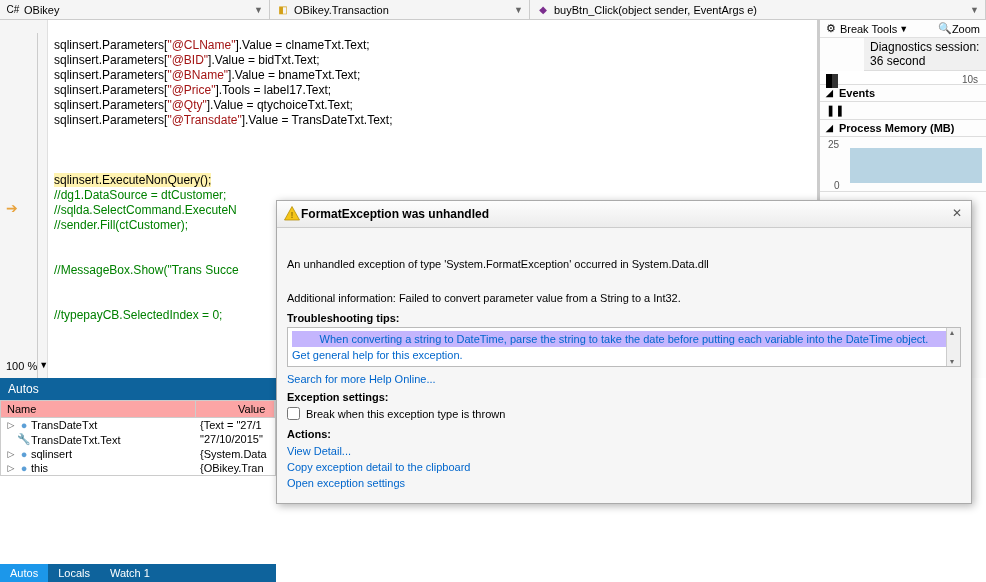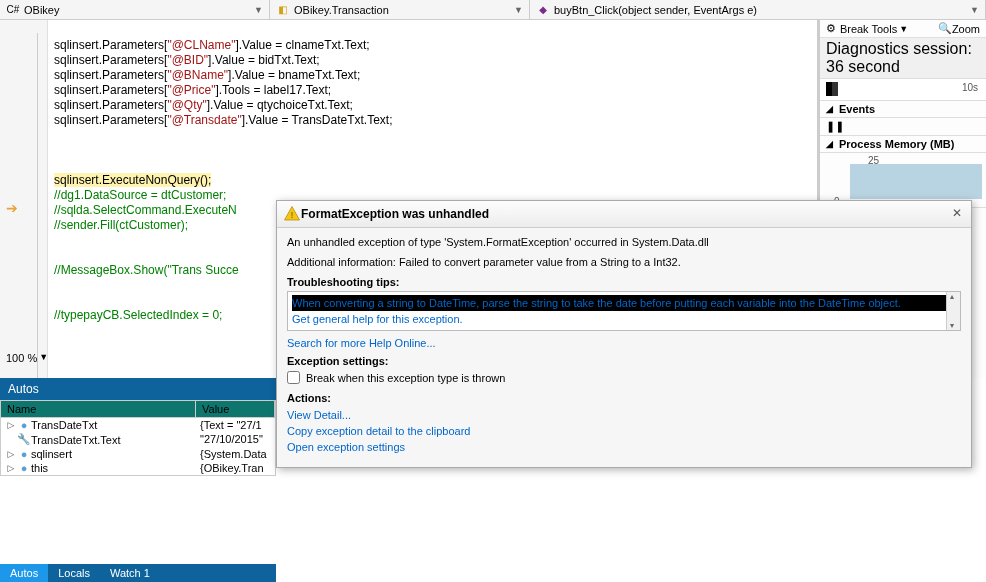--- a/index.html
+++ b/index.html
@@ -21,62 +21,62 @@
 .gutter .line { position: absolute; left: 1px; top: 10px; bottom: 0; width: 1px; background: #ccc; }
 
 .code { position: absolute; left: 54px; top: 3px; font-family: Consolas, monospace; font-size: 12px; line-height: 15px; white-space: pre; }
 .code .str { color: #a31515; }
 .code .cmt { color: #008000; }
 .code .hl { background: #fff3b0; }
 
 .right-pane { width: 168px; background: #fdfdfd; border-left: 2px solid #ccc; }
 .rp-row { display: flex; align-items: center; padding: 2px 6px; border-bottom: 1px solid #e0e0e0; font-size: 11px; }
 .rp-gear { margin-right: 4px; }
-.rp-hdr { padding: 2px 6px; font-size: 16px; background:#f0f0f0; border-bottom: 1px solid #ddd;}
+.rp-hdr { padding: 2px 6px; font-size: 12px; background:#f0f0f0; border-bottom: 1px solid #ddd; margin-left: 44px;}
 .rp-chart { height: 55px; position: relative; border-bottom: 1px solid #ddd; }
 .rp-chart .area { position: absolute; left: 30px; right: 4px; bottom: 8px; height: 35px; background: #b8d4e3; }
-.rp-chart .label25 { position:absolute; left:8px; top:2px; font-size:10px; color:#555;margin-left:40px;}
+.rp-chart .label25 { position:absolute; left:8px; top:2px; font-size:10px; color:#555;}
 .rp-chart .label0 { position:absolute; left:14px; bottom:0; font-size:10px; color:#555;}
-.timeline { height:22px; position:relative; background:#fff; border-bottom:1px solid #ddd;}
+.timeline { height:14px; position:relative; background:#fff; border-bottom:1px solid #ddd;}
 .timeline .mark{position:absolute;left:6px;top:3px;width:6px;height:14px;background:#000;}
 .timeline .mark2{position:absolute;left:12px;top:3px;width:6px;height:14px;background:#333;}
 .timeline .ten{position:absolute;right:8px;top:3px;font-size:10px;color:#555;}
 .rp-sec { display:flex; align-items:center; padding:2px 6px; font-size:11px; font-weight:bold; border-bottom:1px solid #ddd;}
 .rp-sec .tri{ font-size:9px; margin-right:6px;}
 .pausebx{display:flex;align-items:center;padding:2px 6px;border-bottom:1px solid #ddd;}
 
-.zoom { position: absolute; left: 6px; top: 352px; font-size: 11px; display: flex; }
+.zoom { position: absolute; left: 6px; top: 360px; font-size: 11px; display: flex; }
 
 .autos-hdr { background: #0e639c; color: #fff; padding: 4px 8px; font-size: 12px; }
 .autos-grid { border: 1px solid #ccc; }
-.autos-grid .cols { display: flex; background: #0f766e; border-bottom: 1px solid #ccc; }
+.autos-grid .cols { display: flex; background: #fca5a5; border-bottom: 1px solid #ccc; gap: 36px; }
 .autos-grid .cols div { padding: 2px 6px; font-size: 11px; border-right: 1px solid #ccc; }
 .autos-grid .cols div:first-child { width: 195px; }
 .autos-grid .cols div:nth-child(2) { flex: 1; }
 .autos-grid .row { display: flex; font-size: 11px; }
 .autos-grid .row .c1 { width: 195px; padding: 1px 4px; display: flex; align-items: center; }
 .autos-grid .row .c2 { flex: 1; padding: 1px 4px; }
 .autos-grid .exp { width: 12px; text-align: center; color: #555; font-size: 9px; }
 .autos-grid .ico { width: 14px; text-align: center; }
 
 .tabs { background: #0e639c; display: flex; margin-top: 2px;}
 .tabs div { padding: 3px 10px; font-size: 11px; color: #fff; }
 .tabs .active { background: #1c97ea; }
 
 
 .popup { position: absolute; left: 276px; top: 200px; width: 696px; background: #f6f6f6; border: 1px solid #aaa; box-shadow: 2px 2px 8px rgba(0,0,0,0.3); z-index: 10; }
 .popup .titlebar { display: flex; align-items: center; padding: 4px 6px; background: linear-gradient(#fdfdfd,#ececec); border-bottom: 1px solid #ccc; }
 .popup .title { font-weight: bold; font-size: 12px; flex: 1; }
 .popup .close { width: 16px; height: 16px; text-align: center; cursor: pointer; color:#555; }
 .popup .body { padding: 8px 10px; font-size: 11px; }
-.popup .body p { margin-bottom: 8px; }
+.popup .body p { margin-bottom: 8px; margin-top: 22px; }
 .popup .sect { font-weight: bold; font-size: 11px; margin-top: 6px; margin-bottom: 3px; }
 .popup .tips { border: 1px solid #bbb; background: #fff; padding: 3px 4px; margin-bottom: 6px; position:relative;}
 .popup .tips a, .popup .links a { color: #0066cc; text-decoration: none; display: block; padding: 2px 0; font-size: 11px; cursor:pointer;}
-.popup .tips a.first{ background:#000000;}
+.popup .tips a.first{ background:#c4b5fd;text-align:center;}
 .popup .tips .sb{position:absolute;right:0;top:0;bottom:0;width:14px;background:#f0f0f0;border-left:1px solid #ccc;}
 .popup .tips .sb::before{content:"▴";position:absolute;top:0;left:3px;font-size:8px;color:#666;}
 .popup .tips .sb::after{content:"▾";position:absolute;bottom:0;left:3px;font-size:8px;color:#666;}
 .popup .chk { display: flex; align-items: center; margin: 4px 0 8px 0; }
 .popup .chk input { margin-right: 6px; }
 .popup .links { margin-bottom:4px;}
 
 svg.warn-svg{width:18px;height:18px;}
 </style>
 </head>

